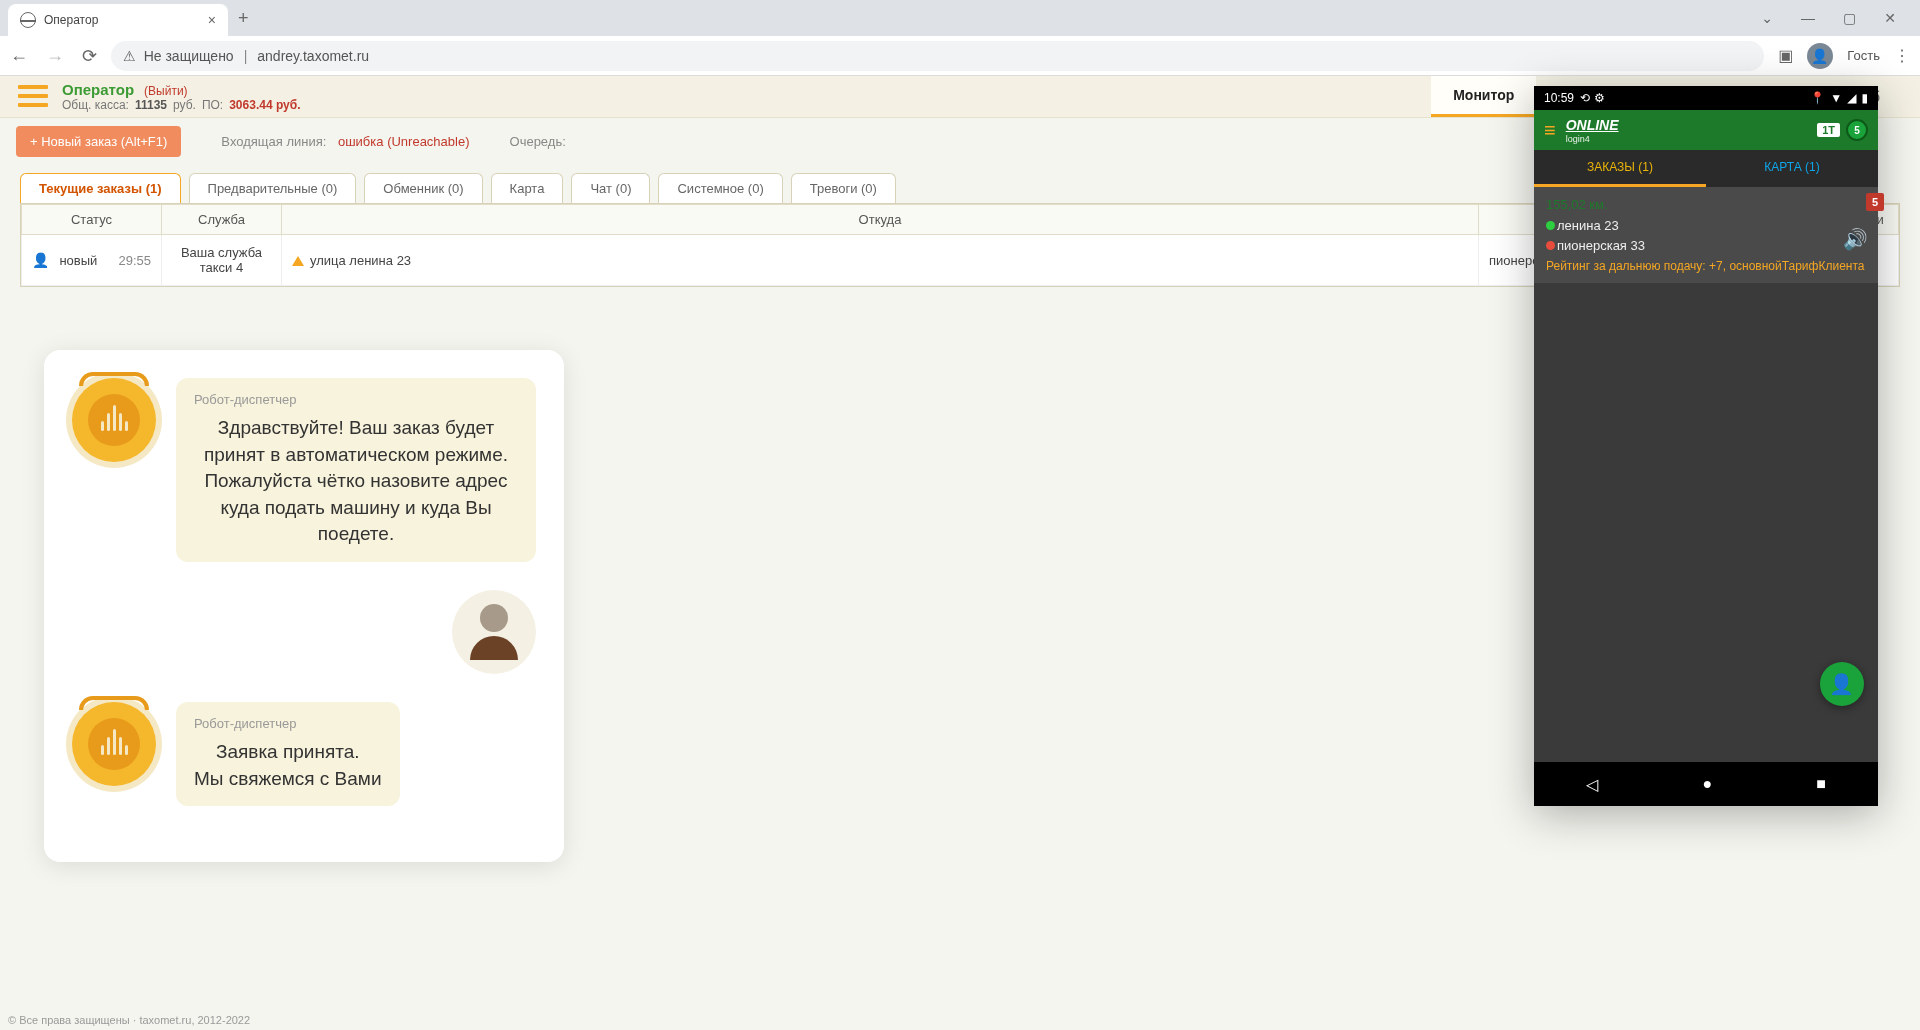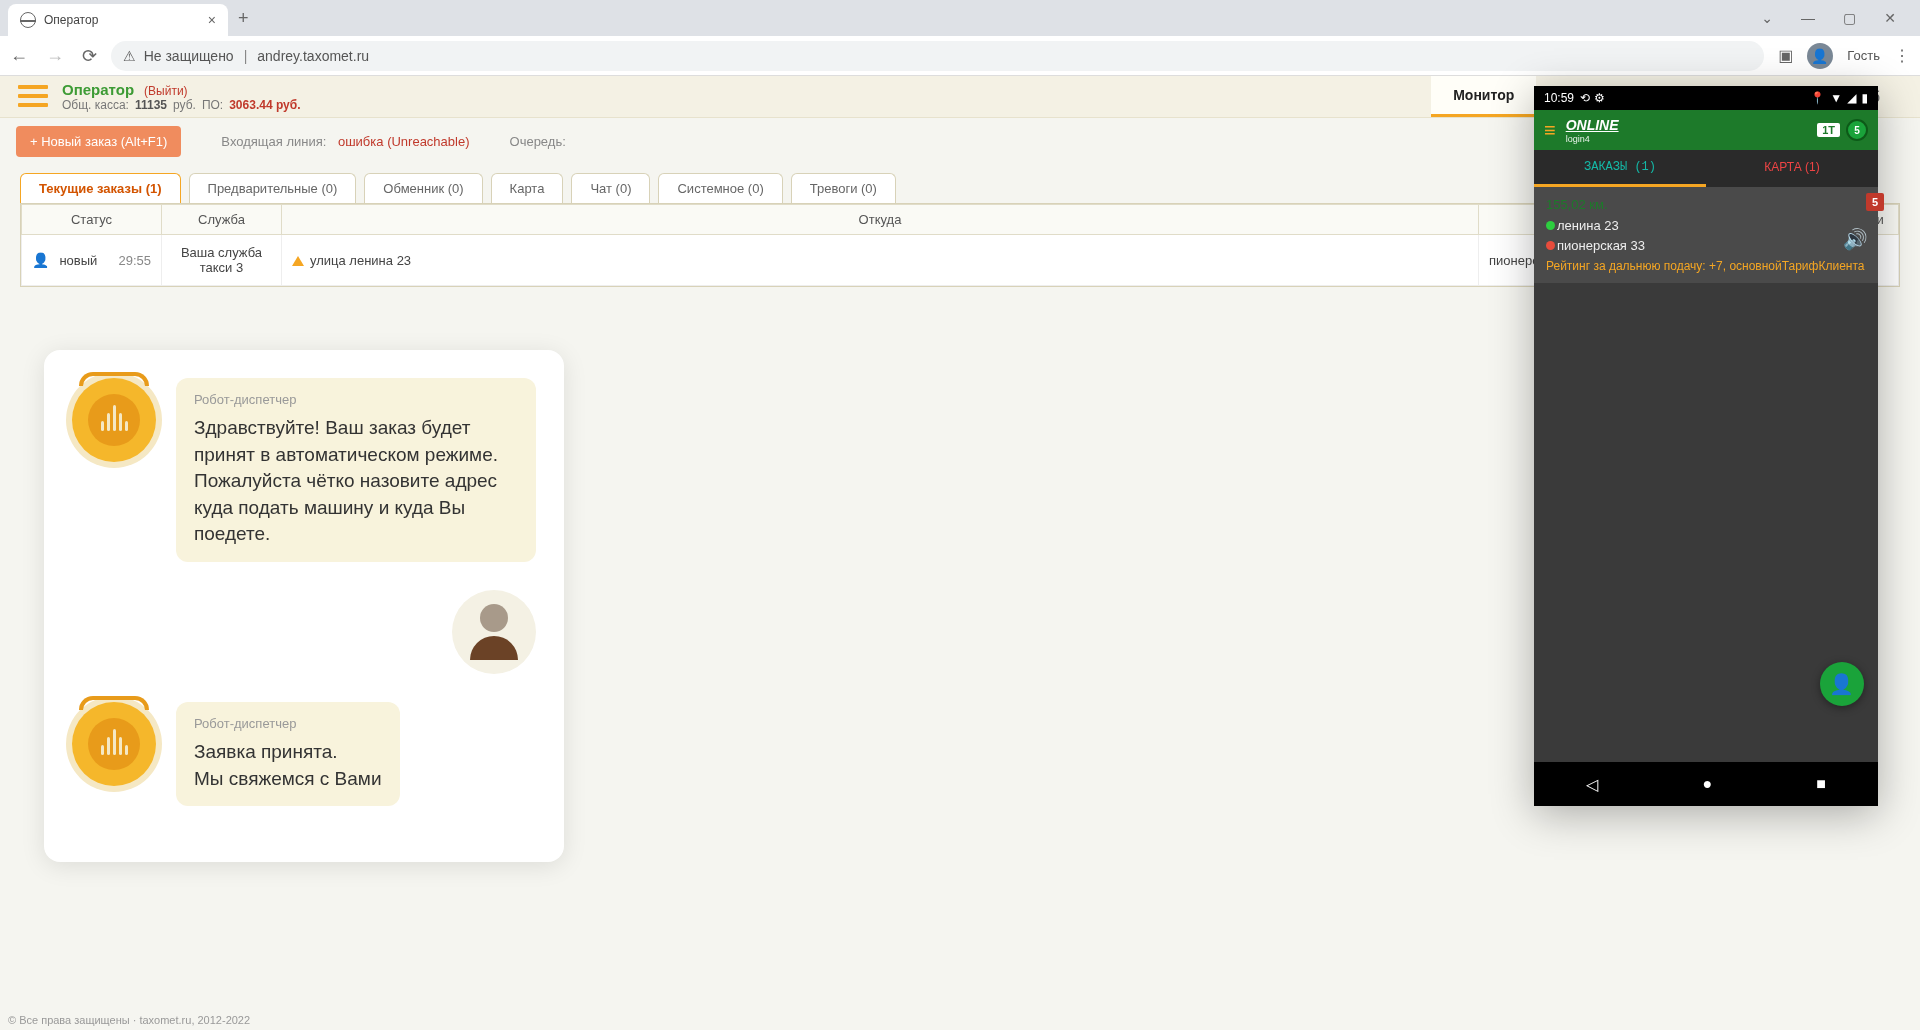--- a/index.html
+++ b/index.html
@@ -71,36 +71,36 @@
 .bot-avatar .inner-mic { width: 52px; height: 52px; border-radius: 50%; background: #e89b1a; display: flex; align-items: center; justify-content: center; position: relative; }
 .bot-avatar .wave div { display: inline-block; width: 3px; background: #f5e8c4; margin: 0 1.5px; border-radius: 2px; }
 .bot-avatar .wave div:nth-child(1){height:10px}.bot-avatar .wave div:nth-child(2){height:18px}.bot-avatar .wave div:nth-child(3){height:26px}.bot-avatar .wave div:nth-child(4){height:18px}.bot-avatar .wave div:nth-child(5){height:10px}
 .bot-avatar .ears { position: absolute; top: -6px; left: 50%; transform: translateX(-50%); width: 70px; height: 14px; border: 4px solid #e89b1a; border-bottom: none; border-radius: 40px 40px 0 0; background: transparent; }
 .user-avatar { width: 84px; height: 84px; border-radius: 50%; background: #f4f1e4; flex-shrink: 0; display: flex; flex-direction: column; align-items: center; justify-content: center; }
 .user-avatar .head { width: 28px; height: 28px; border-radius: 50%; background: #a89a8a; }
 .user-avatar .body { width: 48px; height: 24px; border-radius: 24px 24px 0 0; background: #6b4226; margin-top: 4px; }
 .bubble { background: #f8f3dc; border-radius: 12px; padding: 14px 18px; position: relative; }
 .bubble.light { background: #f1efe8; }
 .bubble .sender { font-size: 13px; color: #999; margin-bottom: 8px; }
-.bubble .text { font-size: 19px; line-height: 1.4; color: #333; }
+.bubble .text { font-size: 19px; line-height: 1.4; color: #333; text-align: center; }
 
 
 .mobile-overlay { position: absolute; right: 42px; top: 86px; width: 344px; height: 720px; background: #393939; border-radius: 0; box-shadow: 0 8px 40px rgba(0,0,0,0.3); display: flex; flex-direction: column; }
 .m-status-bar { height: 24px; background: #000; color: #fff; display: flex; align-items: center; padding: 0 10px; font-size: 12px; }
 .m-status-bar .right { margin-left: auto; display: flex; gap: 5px; }
 .m-header { background: #1d7a2a; height: 40px; display: flex; align-items: center; padding: 0 10px; color: #fff; }
 .m-menu { color: #f5a623; font-size: 20px; margin-right: 10px; }
 .m-online { font-style: italic; font-weight: bold; font-size: 14px; text-decoration: underline; }
 .m-login { font-size: 9px; opacity: 0.9; display: block; font-style: normal; }
 .m-header .ctrls { margin-left: auto; display: flex; align-items: center; gap: 6px; }
 .m-badge { background: #fff; color: #1d7a2a; padding: 1px 5px; border-radius: 2px; font-size: 11px; font-weight: bold; }
 .m-gps { width: 22px; height: 22px; border-radius: 50%; background: #1aa33a; border: 2px solid #0d5a18; display: flex; align-items: center; justify-content: center; font-size: 10px; font-weight: bold; }
 .m-tabs { display: flex; background: #2a2a2a; }
-.m-tab { flex: 1; text-align: center; padding: 10px; color: #ef4444; font-size: 12px; }
-.m-tab.active { border-bottom: 3px solid #f5a623; color: #14b8a6; font-family: Liberation Mono, monospace; }
+.m-tab { flex: 1; text-align: center; padding: 10px; color: #0ea5e9; font-size: 12px; }
+.m-tab.active { border-bottom: 3px solid #f5a623; color: #eab308; }
 .m-content { flex: 1; background: #3a3a3a; position: relative; }
 .m-order { background: #4a4a4a; padding: 10px 12px; font-size: 13px; position: relative; }
 .m-dist { color: #1d7a2a; font-size: 13px; margin-bottom: 6px; }
 .m-addr { display: flex; align-items: center; gap: 2px; color: #eee; margin-bottom: 5px; }
 .m-dot { width: 9px; height: 9px; border-radius: 50%; }
 .m-dot.green { background: #2dce3f; }
 .m-dot.red { background: #e74c3c; }
 .m-rating { color: #f5a623; font-size: 12px; margin-top: 6px; }
 .m-counter { position: absolute; right: -6px; top: 6px; background: #c0392b; color: #fff; width: 18px; height: 18px; display: flex; align-items: center; justify-content: center; font-size: 11px; font-weight: bold; border-radius: 2px; }
 .m-speaker { position: absolute; right: 10px; top: 40px; color: #666; font-size: 20px; }
@@ -210,21 +210,21 @@
     </thead>
     <tbody>
       <tr>
         <td>
           <div class="status-cell">
             <span class="status-icon">👤</span>
             <span>новый</span>
             <span style="margin-left:auto;color:#888">29:55</span>
           </div>
         </td>
-        <td style="text-align:center">Ваша служба такси 3</td>
+        <td style="text-align:center">Ваша служба такси 4</td>
         <td><span class="warn-icon"></span><span>улица ленина 23</span></td>
         <td>пионерская 33</td>
         <td>+79999982538</td>
         <td></td>
       </tr>
     </tbody>
   </table>
 </div>
 
 <div class="chat-overlay">

